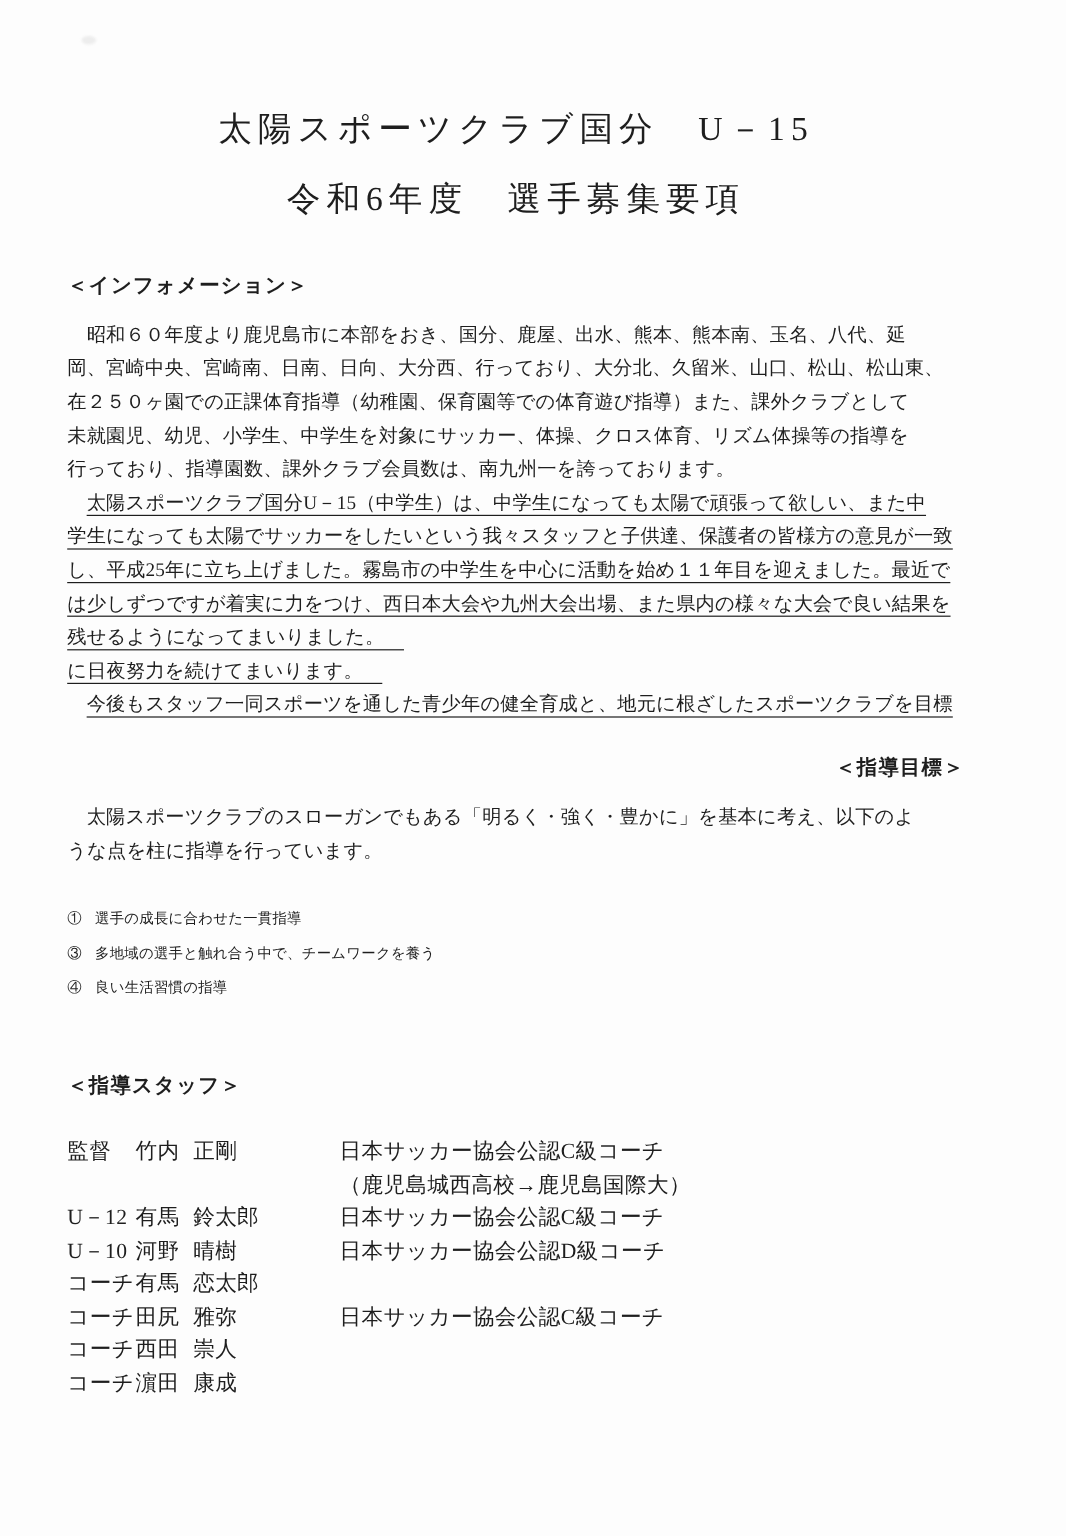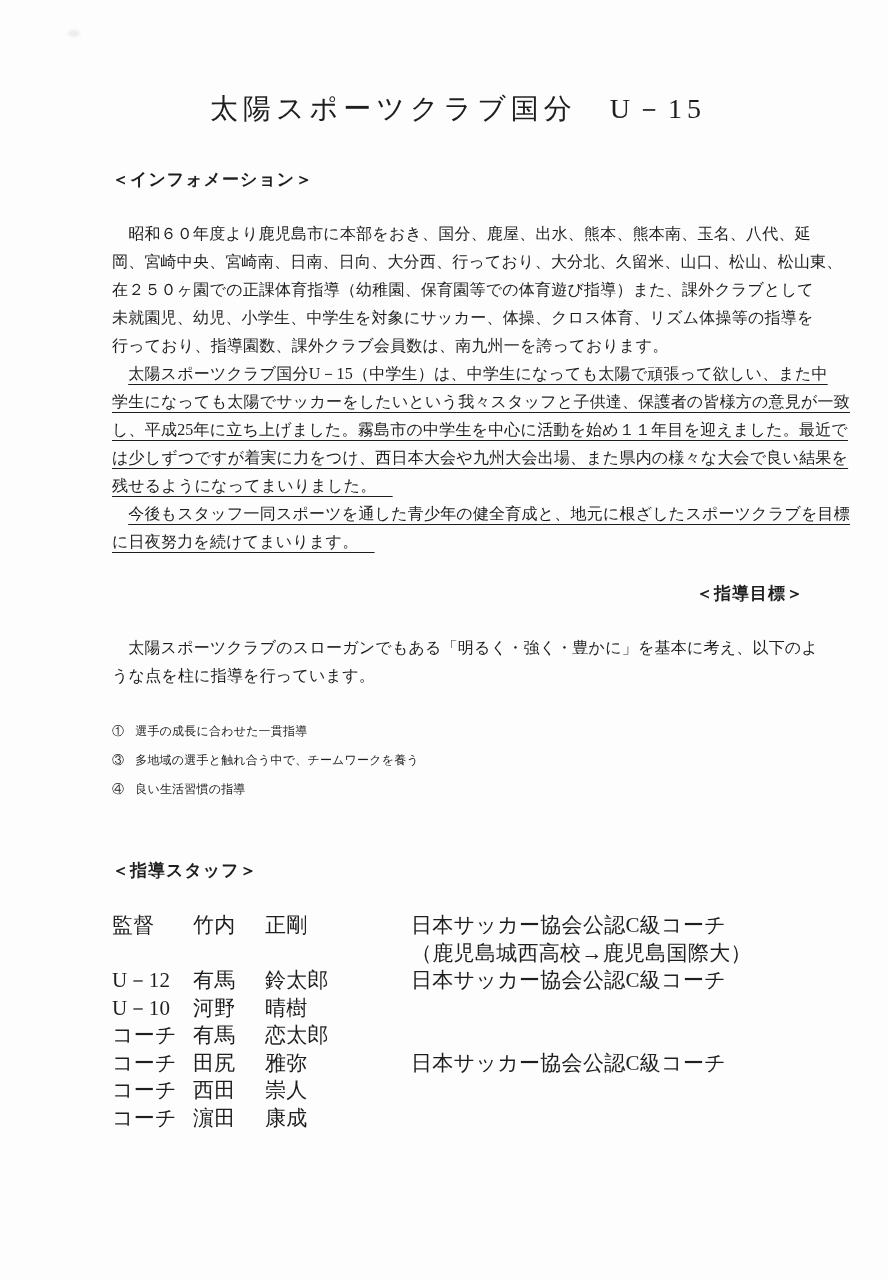--- a/index.html
+++ b/index.html
@@ -13,21 +13,21 @@
     font-family: "Liberation Serif", "DejaVu Serif", serif;
   }
   .scan-mark {
     position: absolute;
     left: 68px; top: 30px;
     width: 12px; height: 7px;
     background: #ededed;
     border-radius: 50%;
     filter: blur(1px);
   }
-  .content { padding: 0 84px 0 112px; }
+  .content { padding: 0 84px 0 56px; }
 
   .doc-title {
     margin: 92px 0 0 0;
     font-size: 28px;
     font-weight: 400;
     line-height: 34px;
     letter-spacing: 5px;
     text-align: center;
     white-space: pre;
   }
@@ -46,21 +46,21 @@
     font-weight: 700;
     font-size: 17px;
     line-height: 24px;
     letter-spacing: 1px;
     white-space: pre;
   }
   .info-heading  { margin-top: 42px; }
   .goals-heading { margin-top: 26px; text-align: right; }
   .staff-heading { margin-top: 55px; }
 
-  .para { margin-top: 28px; }
+  .para { margin-top: 16px; }
   .goals-intro { }
   .doc-line {
     font-size: 16px;
     line-height: 28px;
     white-space: pre;
     letter-spacing: 0.2px;
   }
   .doc-line .u {
     text-decoration: underline;
     text-decoration-thickness: 1.2px;
@@ -72,74 +72,74 @@
     font-size: 12px;
     line-height: 29px;
     white-space: pre;
     letter-spacing: 0.2px;
   }
   .goal-num { margin-right: 11px; }
 
   .staff-table { margin-top: 29px; }
   .staff-row {
     display: flex;
-    font-size: 21px;
+    font-size: 18px;
     line-height: 27.5px;
     white-space: pre;
     letter-spacing: 0.3px;
-    gap: 24px;
   }
   .sc { display: inline-block; }
   .sc-role    { width: 57px; }
   .sc-surname { width: 48px; }
   .sc-given   { width: 122px; }
   .sc-qual    { flex: 1; }
 </style>
 </head>
 <body>
 
 <div class="page">
   <div class="scan-mark"></div>
   <div class="content">
 
     <h1 class="doc-title">太陽スポーツクラブ国分　U－15</h1>
+    <h2 class="doc-subtitle">令和6年度　選手募集要項</h2>
 
     <div class="sec-heading info-heading">＜インフォメーション＞</div>
     <div class="para info-para">
         <div class="doc-line"><span>　</span><span>昭和６０年度より鹿児島市に本部をおき、国分、鹿屋、出水、熊本、熊本南、玉名、八代、延</span></div>
         <div class="doc-line"><span>岡、宮崎中央、宮崎南、日南、日向、大分西、行っており、大分北、久留米、山口、松山、松山東、</span></div>
         <div class="doc-line"><span>在２５０ヶ園での正課体育指導（幼稚園、保育園等での体育遊び指導）また、課外クラブとして</span></div>
         <div class="doc-line"><span>未就園児、幼児、小学生、中学生を対象にサッカー、体操、クロス体育、リズム体操等の指導を</span></div>
         <div class="doc-line"><span>行っており、指導園数、課外クラブ会員数は、南九州一を誇っております。</span></div>
         <div class="doc-line"><span>　</span><span class="u">太陽スポーツクラブ国分U－15（中学生）は、中学生になっても太陽で頑張って欲しい、また中</span></div>
         <div class="doc-line"><span class="u">学生になっても太陽でサッカーをしたいという我々スタッフと子供達、保護者の皆様方の意見が一致</span></div>
         <div class="doc-line"><span class="u">し、平成25年に立ち上げました。霧島市の中学生を中心に活動を始め１１年目を迎えました。最近で</span></div>
         <div class="doc-line"><span class="u">は少しずつですが着実に力をつけ、西日本大会や九州大会出場、また県内の様々な大会で良い結果を</span></div>
         <div class="doc-line"><span class="u">残せるようになってまいりました。　</span></div>
+        <div class="doc-line"><span class="u">に日夜努力を続けてまいります。　</span></div>
         <div class="doc-line"><span>　</span><span class="u">今後もスタッフ一同スポーツを通した青少年の健全育成と、地元に根ざしたスポーツクラブを目標</span></div>
-        <div class="doc-line"><span class="u">に日夜努力を続けてまいります。　</span></div>
       </div>
 
     <div class="sec-heading goals-heading">＜指導目標＞</div>
     <div class="para goals-intro">
         <div class="doc-line"><span>　</span><span>太陽スポーツクラブのスローガンでもある「明るく・強く・豊かに」を基本に考え、以下のよ</span></div>
         <div class="doc-line"><span>うな点を柱に指導を行っています。</span></div>
       </div>
     <div class="goals-list">
         <div class="goal-item"><span class="goal-num">①</span><span>選手の成長に合わせた一貫指導</span></div>
         <div class="goal-item"><span class="goal-num">③</span><span>多地域の選手と触れ合う中で、チームワークを養う</span></div>
         <div class="goal-item"><span class="goal-num">④</span><span>良い生活習慣の指導</span></div>
       </div>
 
     <div class="sec-heading staff-heading">＜指導スタッフ＞</div>
     <div class="staff-table">
         <div class="staff-row"><span class="sc sc-role">監督</span><span class="sc sc-surname">竹内</span><span class="sc sc-given">正剛</span><span class="sc sc-qual">日本サッカー協会公認C級コーチ</span></div>
         <div class="staff-row"><span class="sc sc-role"></span><span class="sc sc-surname"></span><span class="sc sc-given"></span><span class="sc sc-qual">（鹿児島城西高校→鹿児島国際大）</span></div>
         <div class="staff-row"><span class="sc sc-role">U－12</span><span class="sc sc-surname">有馬</span><span class="sc sc-given">鈴太郎</span><span class="sc sc-qual">日本サッカー協会公認C級コーチ</span></div>
-        <div class="staff-row"><span class="sc sc-role">U－10</span><span class="sc sc-surname">河野</span><span class="sc sc-given">晴樹</span></div>
+        <div class="staff-row"><span class="sc sc-role">U－10</span><span class="sc sc-surname">河野</span><span class="sc sc-given">晴樹</span><span class="sc sc-qual">日本サッカー協会公認D級コーチ</span></div>
         <div class="staff-row"><span class="sc sc-role">コーチ</span><span class="sc sc-surname">有馬</span><span class="sc sc-given">恋太郎</span><span class="sc sc-qual"></span></div>
         <div class="staff-row"><span class="sc sc-role">コーチ</span><span class="sc sc-surname">田尻</span><span class="sc sc-given">雅弥</span><span class="sc sc-qual">日本サッカー協会公認C級コーチ</span></div>
         <div class="staff-row"><span class="sc sc-role">コーチ</span><span class="sc sc-surname">西田</span><span class="sc sc-given">崇人</span><span class="sc sc-qual"></span></div>
         <div class="staff-row"><span class="sc sc-role">コーチ</span><span class="sc sc-surname">濵田</span><span class="sc sc-given">康成</span><span class="sc sc-qual"></span></div>
       </div>
 
   </div>
 </div>
 
 </body></html>

